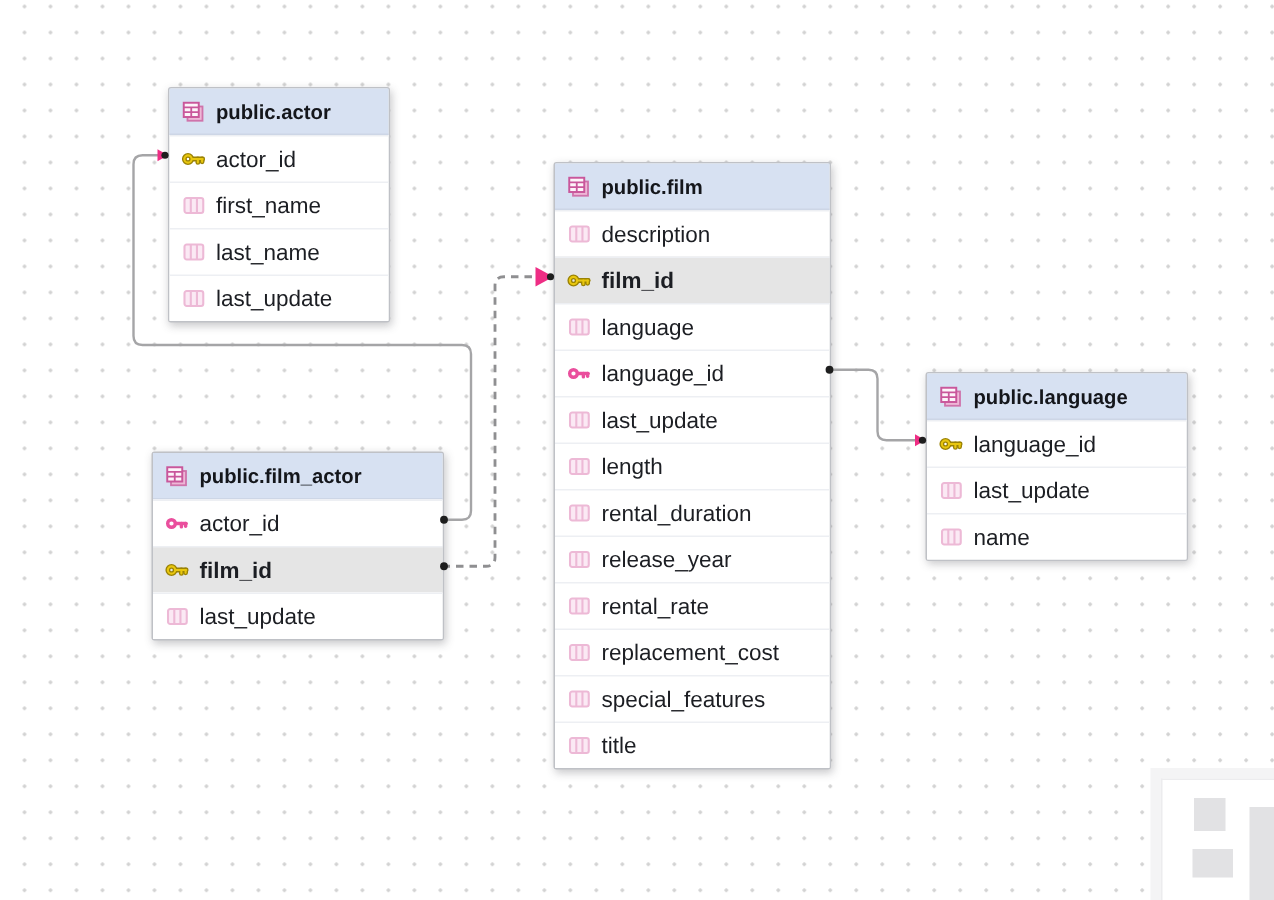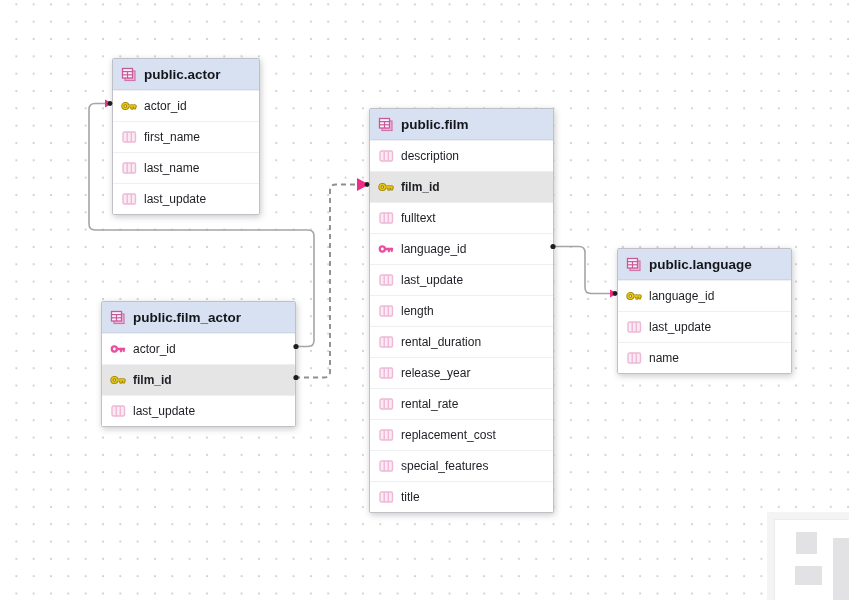--- a/index.html
+++ b/index.html
@@ -11,21 +11,21 @@
   #relations{position:absolute;left:0;top:0;z-index:3;pointer-events:none;}
   .table-card{position:absolute;z-index:2;background:#fff;border:1px solid #bfc1c6;
     border-radius:2px;box-shadow:1px 2px 6px rgba(60,60,70,.28);}
   .table-header{height:30px;display:flex;align-items:center;gap:7px;
     padding:0 8px;background:#d7e1f2;border-bottom:1px solid #cdd6e6;}
   .table-title{font-size:13.5px;font-weight:bold;color:#14161b;white-space:nowrap;}
   .table-row{height:30px;display:flex;align-items:center;gap:7px;padding:0 8px;
     border-top:1px solid #edeff3;background:#fff;}
   .table-row:first-of-type{border-top:none;}
   .table-row.highlight{background:#e5e5e5;font-weight:bold;}
-  .row-label{font-size:12px;color:#1c1e23;white-space:nowrap;}
+  .row-label{font-size:15px;color:#1c1e23;white-space:nowrap;}
   .icon{width:16px;height:14px;flex:0 0 16px;display:flex;align-items:center;justify-content:center;}
   #minimap{position:absolute;left:755px;top:512px;right:0;bottom:0;z-index:5;
     background:#f4f4f5;}
   #minimap-inner{position:absolute;left:7px;top:7px;right:0;bottom:0;background:#ffffff;
     border-left:1px solid #ececee;border-top:1px solid #ececee;}
   .mini-box{position:absolute;background:#e2e2e4;}
 </style>
 </head>
 <body>
 
@@ -151,21 +151,21 @@
           <span class="row-label">film_id</span>
         </div>
         <div class="table-row">
           <span class="icon">
             <svg width="15" height="12" viewBox="0 0 15 12">
               <rect x="1" y="1" width="12.5" height="10" rx="1.5" fill="#fbe9f4" stroke="#edb9d6" stroke-width="1.4"></rect>
               <line x1="5.2" y1="1" x2="5.2" y2="11" stroke="#edb9d6" stroke-width="1.4"></line>
               <line x1="9.3" y1="1" x2="9.3" y2="11" stroke="#edb9d6" stroke-width="1.4"></line>
             </svg>
           </span>
-          <span class="row-label">fulltext</span>
+          <span class="row-label">language</span>
         </div>
         <div class="table-row">
           <span class="icon">
             <svg width="17" height="12" viewBox="0 0 17 12">
               <g stroke="#ea4f9d" fill="none" stroke-width="2.4" stroke-linecap="round">
                 <circle cx="4.6" cy="6" r="2.7"></circle>
                 <path d="M7.6 6 H15"></path>
                 <path d="M11.6 6 v2.4"></path>
                 <path d="M14.6 6 v2"></path>
               </g>

